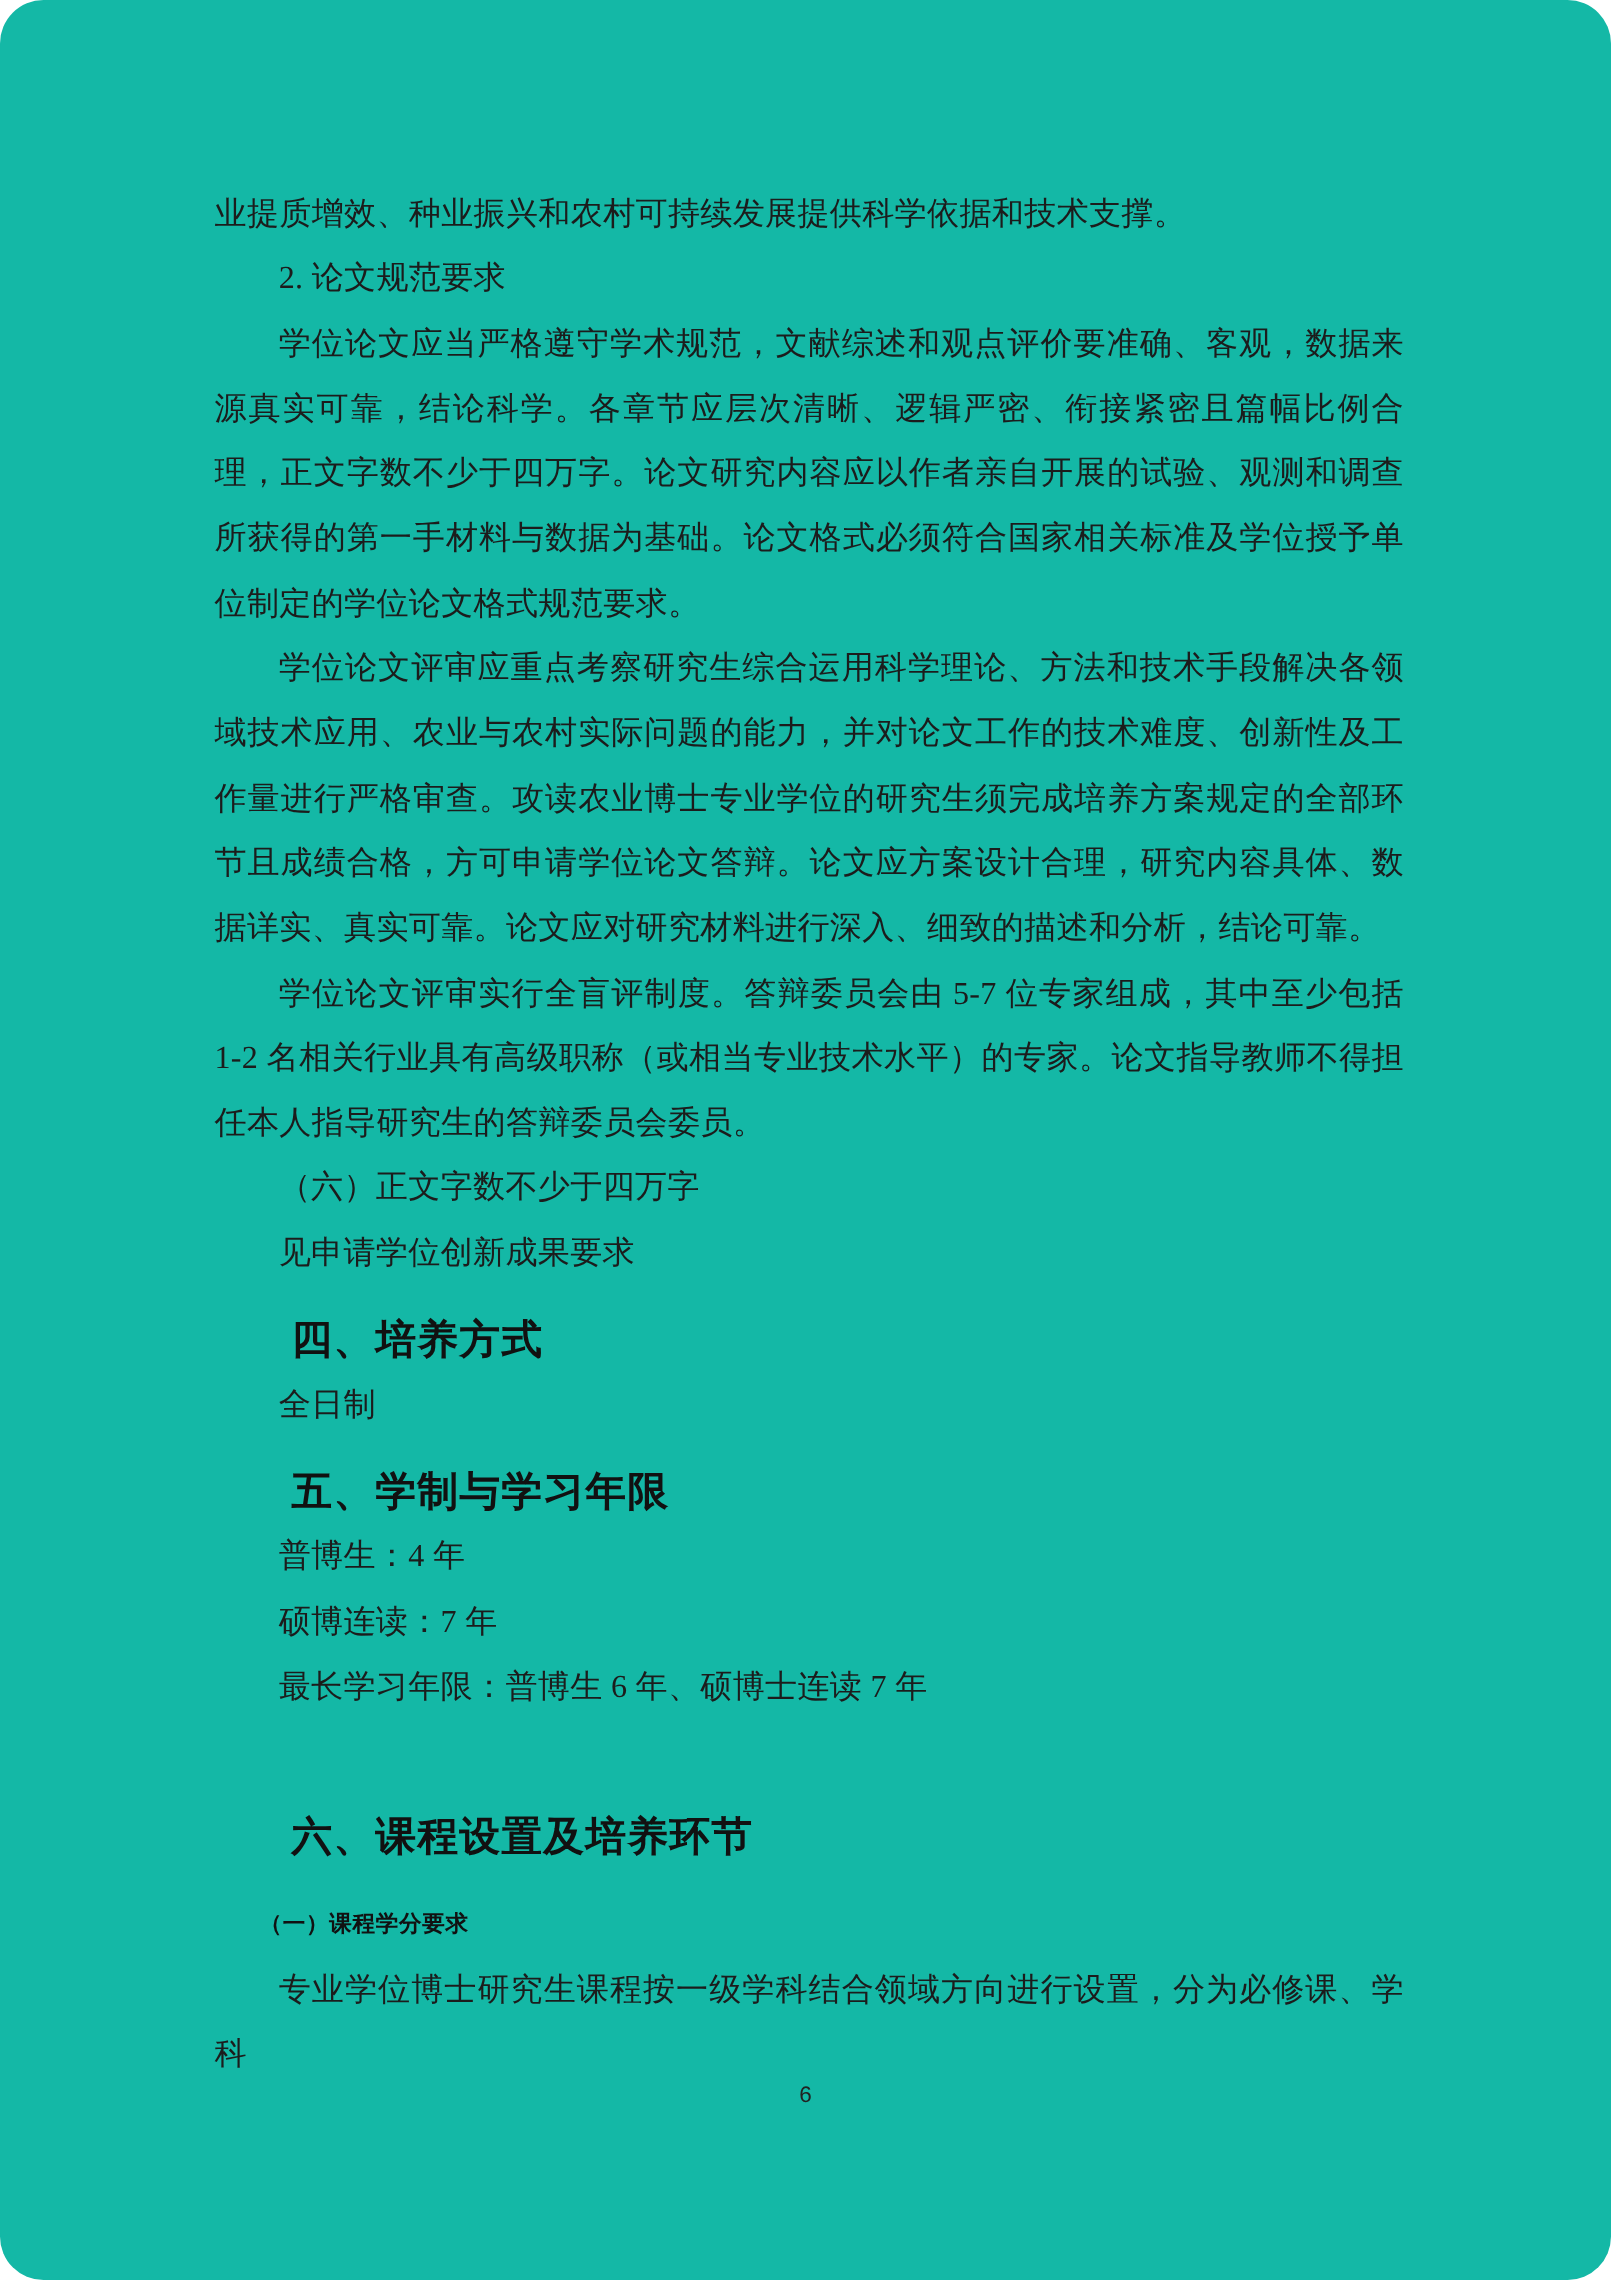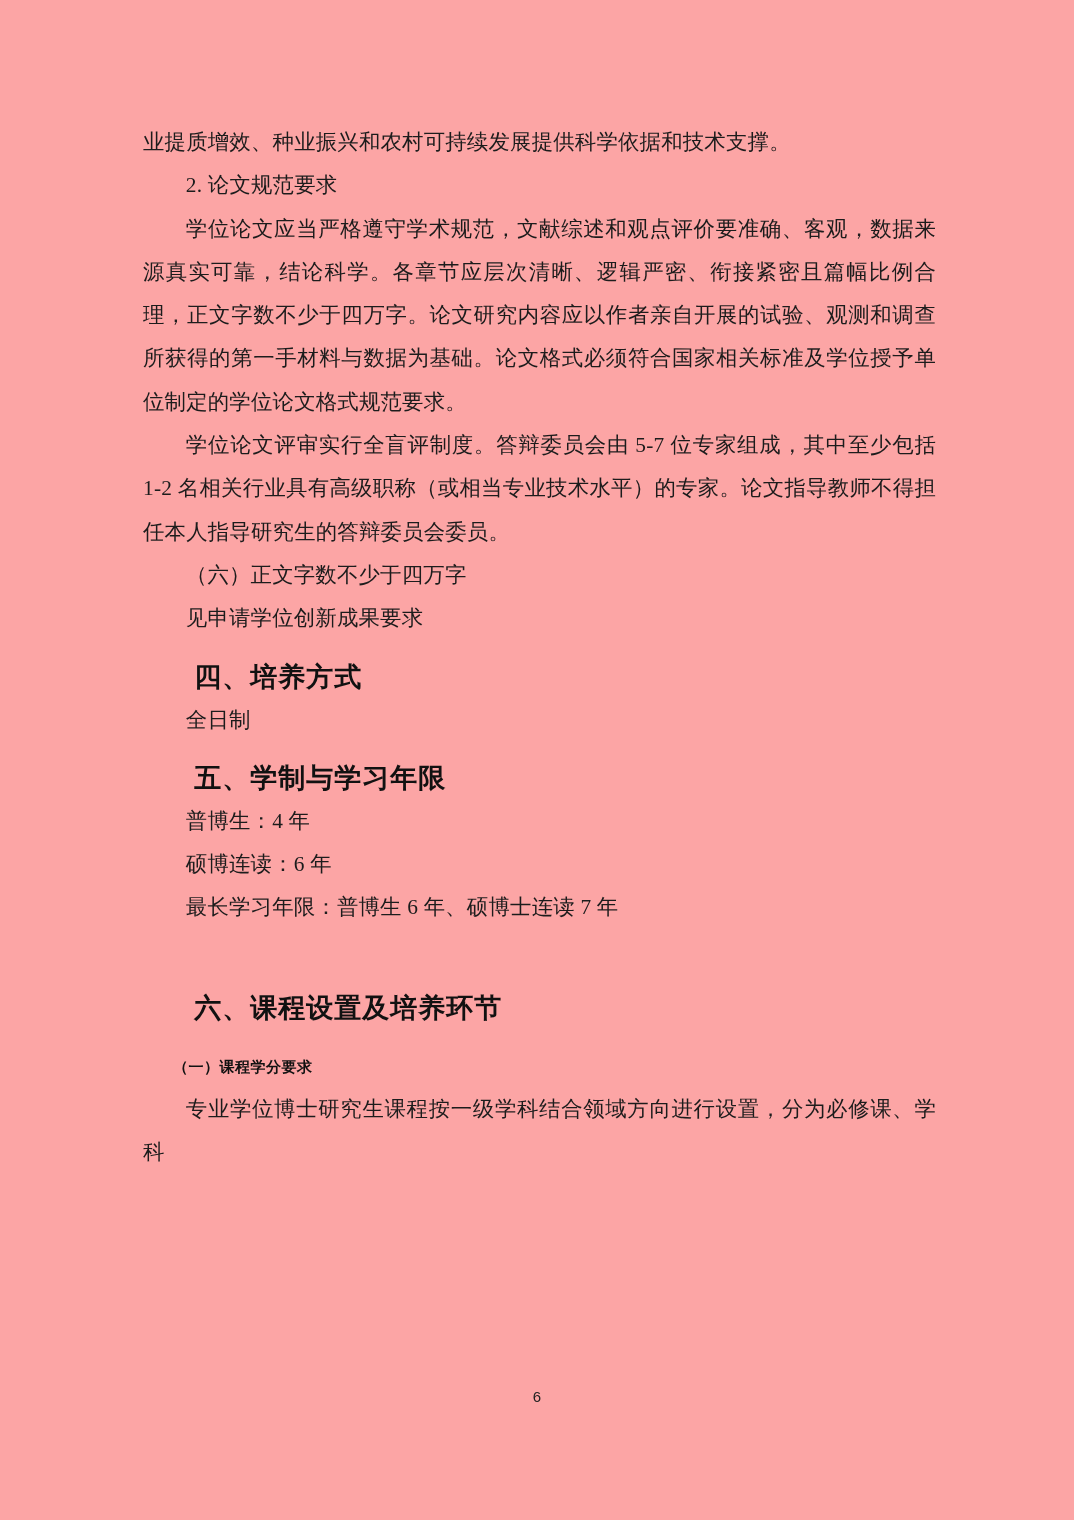--- a/index.html
+++ b/index.html
@@ -5,22 +5,23 @@
   html, body {
     margin: 0;
     padding: 0;
     background: #ffffff;
   }
   .page {
     position: relative;
     width: 1074px;
     height: 1520px;
     margin: 0 auto;
-    background: #fca5a5;
+    background: #14b8a6;
     overflow: hidden;
+    border-radius: 29px;
   }
   .content {
     position: absolute;
     left: 143px;
     top: 121px;
     width: 793px;
   }
   p.body {
     margin: 0;
     font-family: "Liberation Serif", "DejaVu Serif", serif;
@@ -74,36 +75,37 @@
 <div class="page">
   <main class="content">
 
     <p class="body">业提质增效、种业振兴和农村可持续发展提供科学依据和技术支撑。</p>
 
     <p class="body indent">2. 论文规范要求</p>
 
     <p class="body indent">学位论文应当严格遵守学术规范，文献综述和观点评价要准确、客观，数据来源真实可靠，结论科学。各章节应层次清晰、逻辑严密、衔接紧密且篇幅比例合理，正文字数不少于四万字。论文研究内容应以作者亲自开展的试验、观测和调查所获得的第一手材料与数据为基础。论文格式必须符合国家相关标准及学位授予单位制定的学位论文格式规范要求。</p>
 
 
+    <p class="body indent">学位论文评审应重点考察研究生综合运用科学理论、方法和技术手段解决各领域技术应用、农业与农村实际问题的能力，并对论文工作的技术难度、创新性及工作量进行严格审查。攻读农业博士专业学位的研究生须完成培养方案规定的全部环节且成绩合格，方可申请学位论文答辩。论文应方案设计合理，研究内容具体、数据详实、真实可靠。论文应对研究材料进行深入、细致的描述和分析，结论可靠。</p>
 
     <p class="body indent">学位论文评审实行全盲评制度。答辩委员会由 5-7 位专家组成，其中至少包括 1-2 名相关行业具有高级职称（或相当专业技术水平）的专家。论文指导教师不得担任本人指导研究生的答辩委员会委员。</p>
 
     <p class="body indent">（六）正文字数不少于四万字</p>
 
     <p class="body indent">见申请学位创新成果要求</p>
 
     <h2 class="h-major">四、培养方式</h2>
 
     <p class="body indent">全日制</p>
 
     <h2 class="h-major">五、学制与学习年限</h2>
 
     <p class="body indent">普博生：4 年</p>
 
-    <p class="body indent">硕博连读：6 年</p>
+    <p class="body indent">硕博连读：7 年</p>
 
     <p class="body indent">最长学习年限：普博生 6 年、硕博士连读 7 年</p>
 
     <h2 class="h-major gap-top">六、课程设置及培养环节</h2>
 
     <h3 class="h-minor">（一）课程学分要求</h3>
 
     <p class="body indent">专业学位博士研究生课程按一级学科结合领域方向进行设置，分为必修课、学科</p>
 
   </main>

